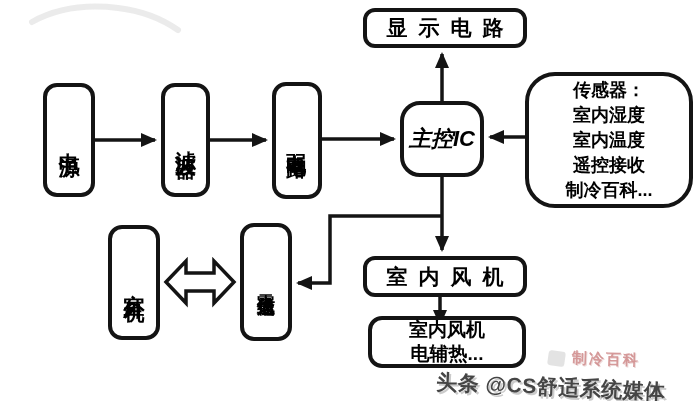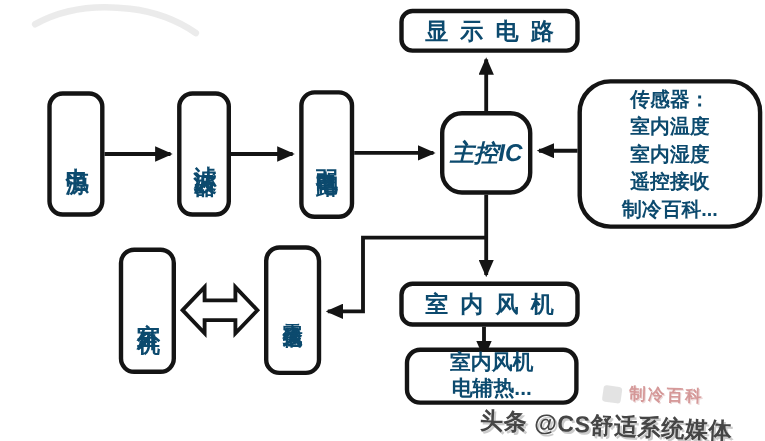--- a/index.html
+++ b/index.html
@@ -5,21 +5,21 @@
   html,body{margin:0;padding:0;background:#ffffff;}
   .canvas{
     position:relative;width:695px;height:401px;background:#ffffff;overflow:hidden;
     font-family:"Liberation Sans","DejaVu Sans",sans-serif;color:#141414;
   }
   svg.wires{position:absolute;left:0;top:0;width:695px;height:401px;}
   .node{
     position:absolute;box-sizing:border-box;background:#ffffff;
     border:4px solid #141414;border-radius:14px;
     display:flex;align-items:center;justify-content:center;
-    font-weight:bold;color:#0c4a6e;text-align:center;
+    font-weight:bold;color:#000000;text-align:center;
   }
   .v{writing-mode:vertical-rl;text-orientation:upright;font-size:21px;letter-spacing:4px;}
   #node-power{left:43px;top:83px;width:52px;height:114px;}
   #node-filter{left:161px;top:83px;width:49px;height:114px;}
   #node-weak{left:272px;top:82px;width:50px;height:117px;font-size:20px;letter-spacing:2px;}
   #node-main-ic{left:400px;top:101px;width:84px;height:76px;border-radius:20px;font-size:22px;font-style:italic;}
   #node-display{left:363px;top:8px;width:164px;height:40px;border-radius:12px;font-size:21px;letter-spacing:11px;text-indent:11px;}
   #node-sensors{left:525px;top:72px;width:168px;height:136px;border-radius:30px;font-size:18px;line-height:25px;}
   #node-outdoor{left:108px;top:225px;width:52px;height:115px;}
   #node-zerofire{left:240px;top:223px;width:52px;height:118px;font-size:18px;letter-spacing:1px;}
@@ -88,22 +88,22 @@
     <span>主控IC</span>
   </div>
 
   <div class="node" id="node-display">
     <span>显示电路</span>
   </div>
 
   <div class="node multiline" id="node-sensors">
     <div>
       <span>传感器：</span>
+      <span>室内湿度</span>
       <span>室内温度</span>
-      <span>室内湿度</span>
       <span>遥控接收</span>
       <span>制冷百科...</span>
     </div>
   </div>
 
   <div class="node v" id="node-outdoor">
     <span>室外机</span>
   </div>
 
   <div class="node v" id="node-zerofire">

